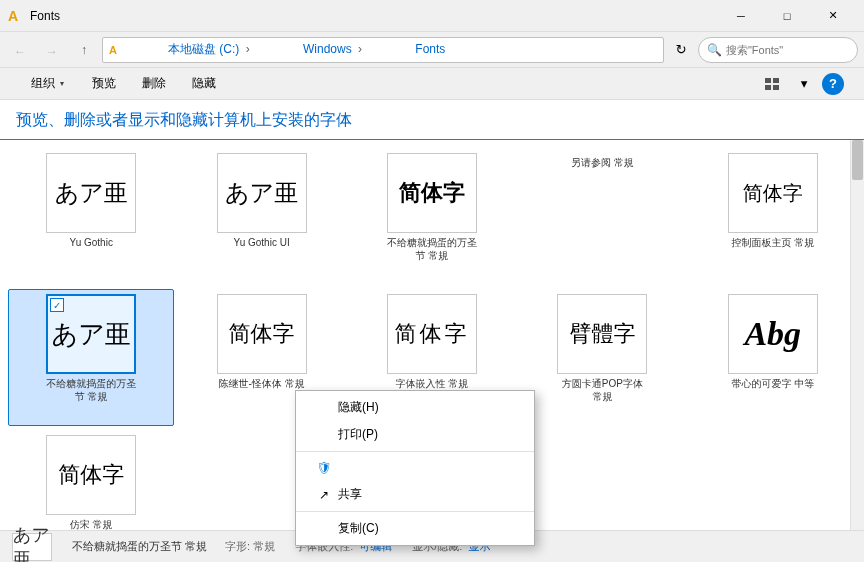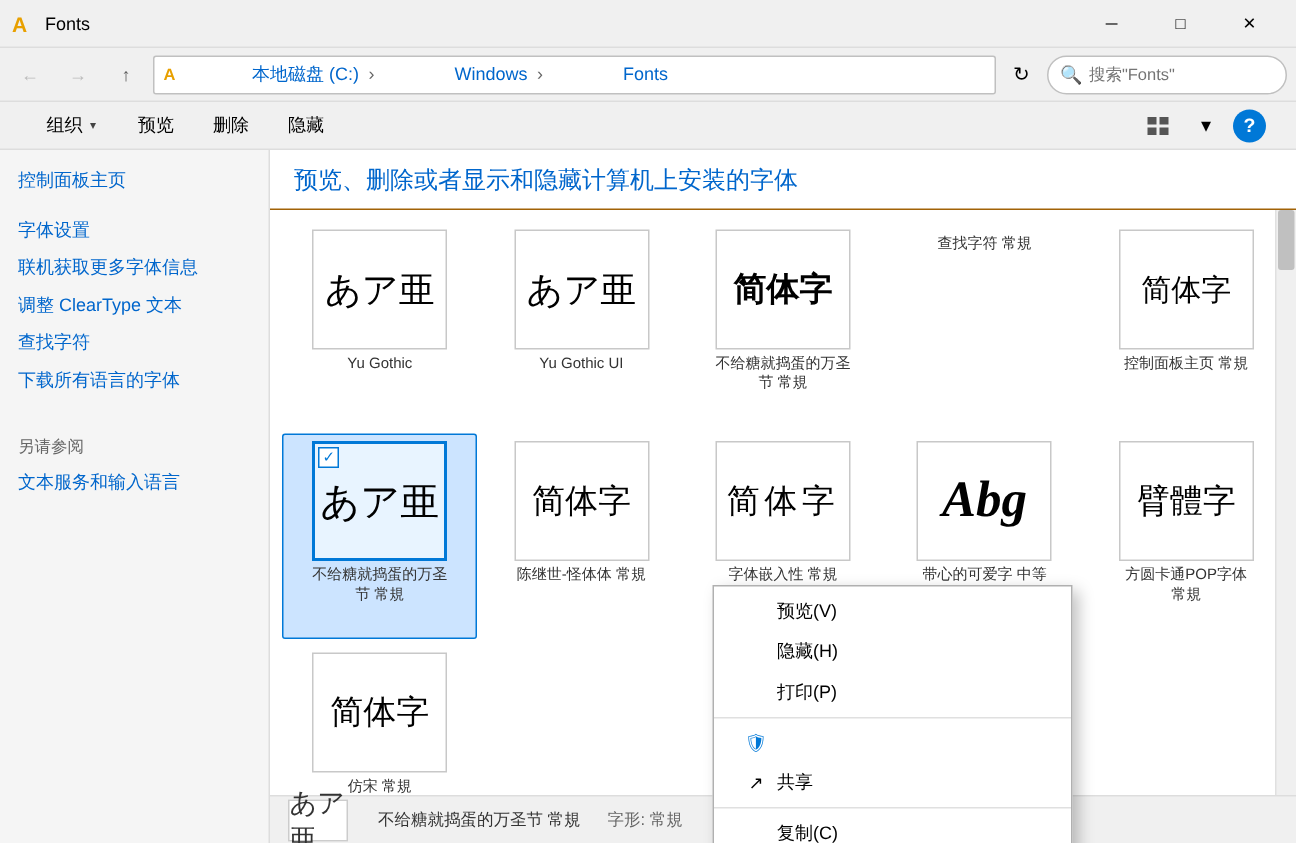--- a/index.html
+++ b/index.html
@@ -248,32 +248,20 @@
       <rect x="1" y="9" width="6" height="5" fill="#555"></rect>
       <rect x="9" y="9" width="6" height="5" fill="#555"></rect>
     </svg>
   </button>
   <button class="view-btn">▾</button>
   <button class="help-btn">?</button>
 </div>
 
 <div class="main-container">
 
-  <div class="sidebar">
-    <div class="sidebar-section-title">控制面板主页</div>
-    <div class="sidebar-divider"></div>
-    <div class="sidebar-section-title">字体设置</div>
-    <div class="sidebar-section-title">联机获取更多字体信息</div>
-    <div class="sidebar-section-title">调整 ClearType 文本</div>
-    <div class="sidebar-section-title">查找字符</div>
-    <div class="sidebar-section-title">下载所有语言的字体</div>
-    <div class="sidebar-divider" style="height:16px;"></div>
-    <div class="sidebar-also">另请参阅</div>
-    <div class="sidebar-section-title">文本服务和输入语言</div>
-  </div>
 
   <div class="content-area">
     <div class="page-heading">预览、删除或者显示和隐藏计算机上安装的字体</div>
 
     <div class="font-grid">
 
       <div class="font-item">
         <div class="font-preview-box">
           <span style="font-size:24px; font-family:'Yu Gothic',sans-serif;">あア亜</span>
         </div>
@@ -288,21 +276,21 @@
       </div>
 
       <div class="font-item">
         <div class="font-preview-box">
           <span style="font-size:22px; font-family:'SimHei',sans-serif; font-weight:bold;">简体字</span>
         </div>
         <div class="font-name">不给糖就捣蛋的万圣节 常規</div>
       </div>
 
       <div class="font-item">
-        <div class="font-name">查找字符 常規</div>
+        <div class="font-name">另请参阅 常規</div>
       </div>
 
       <div class="font-item">
         <div class="font-preview-box">
           <span style="font-size:20px; font-family:'SimSun',serif;">简体字</span>
         </div>
         <div class="font-name">控制面板主页 常規</div>
       </div>
 
       <div class="font-item selected">
@@ -322,52 +310,48 @@
 
       <div class="font-item">
         <div class="font-preview-box">
           <span style="font-size:22px; font-family:'SimHei',sans-serif; letter-spacing:3px;">简体字</span>
         </div>
         <div class="font-name">字体嵌入性 常規</div>
       </div>
 
       <div class="font-item">
         <div class="font-preview-box">
+          <span style="font-size:22px; font-family:'STFangsong',cursive;">臂體字</span>
+        </div>
+        <div class="font-name">方圆卡通POP字体 常規</div>
+      </div>
+
+      <div class="font-item">
+        <div class="font-preview-box">
           <span style="font-size:34px; font-family:Georgia,serif; font-style:italic; font-weight:bold;">Abg</span>
         </div>
         <div class="font-name">带心的可爱字 中等</div>
-      </div>
-
-      <div class="font-item">
-        <div class="font-preview-box">
-          <span style="font-size:22px; font-family:'STFangsong',cursive;">臂體字</span>
-        </div>
-        <div class="font-name">方圆卡通POP字体 常規</div>
       </div>
 
       <div class="font-item">
         <div class="font-preview-box">
           <span style="font-size:22px; font-family:'FangSong','STFangsong','KaiTi',serif;">简体字</span>
         </div>
         <div class="font-name">仿宋 常規</div>
       </div>
 
     </div>
 
     <div class="scrollbar-right">
       <div class="scrollbar-thumb"></div>
     </div>
 
     <div class="context-menu">
       <div class="ctx-item">
         <span class="ctx-icon"></span>
-        <span>预览(V)</span>
-      </div>
-      <div class="ctx-item">
-        <span class="ctx-icon"></span>
         <span>隐藏(H)</span>
       </div>
       <div class="ctx-item">
         <span class="ctx-icon"></span>
         <span>打印(P)</span>
       </div>
       <div class="ctx-separator"></div>
       <div class="ctx-item">
         <span class="ctx-icon" style="color:#0078d7;">🛡</span>
       </div>

